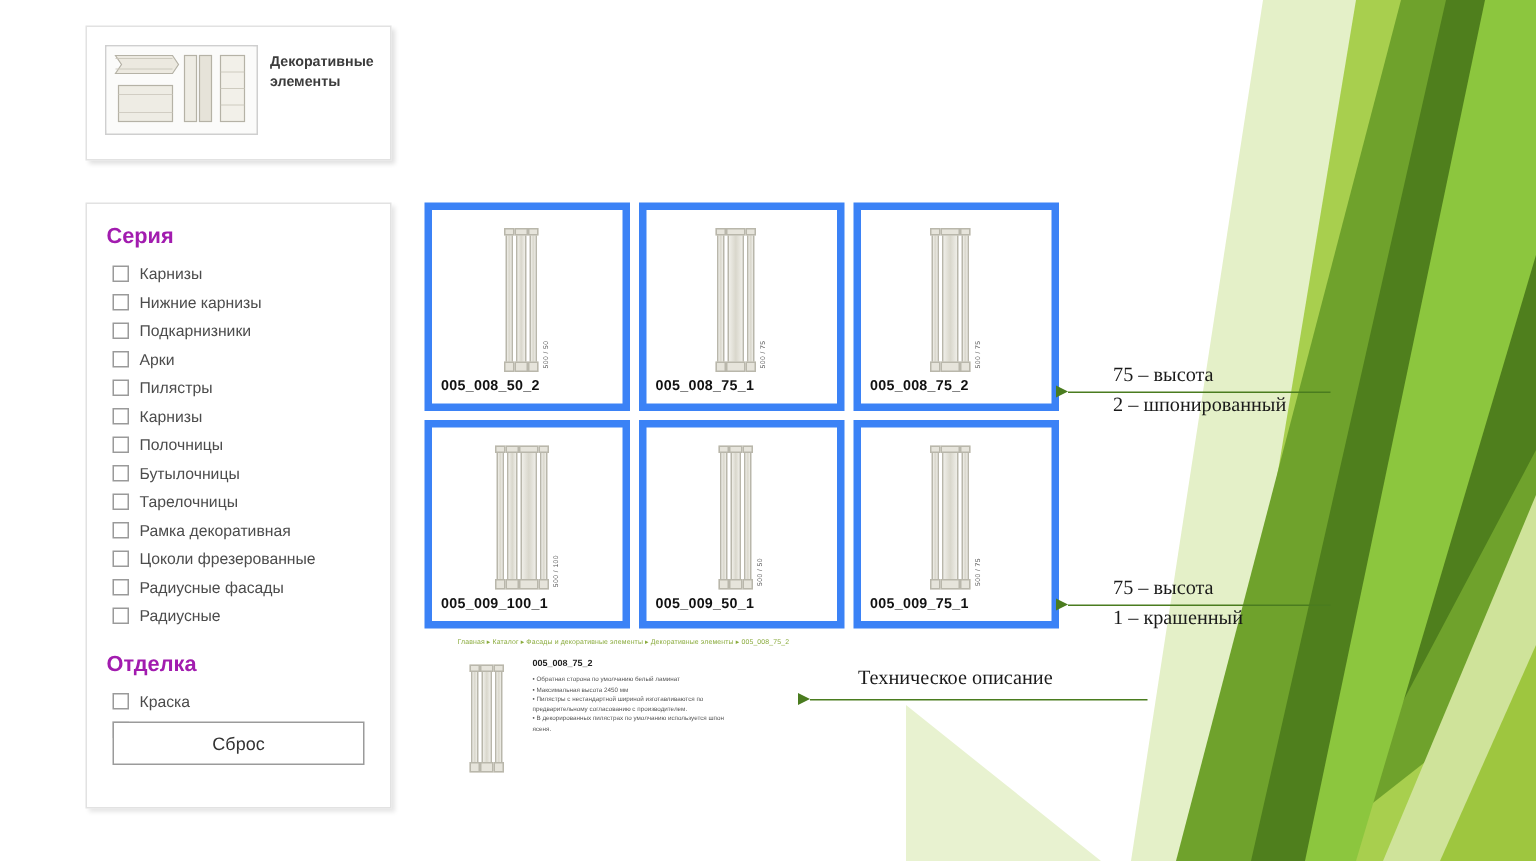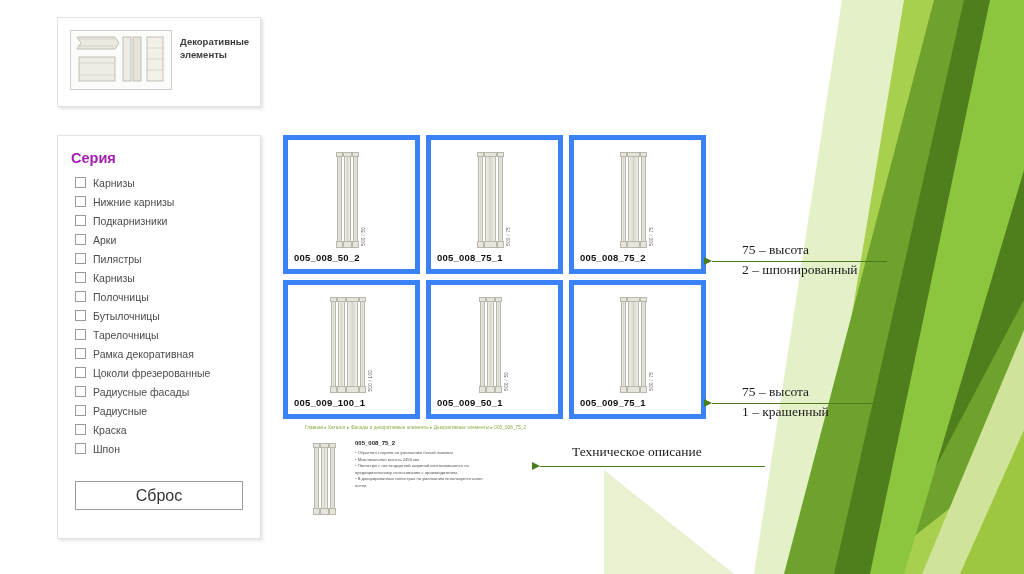--- a/index.html
+++ b/index.html
@@ -96,21 +96,21 @@
     color: #4c4c4c;
   }
   .reset-btn {
     position: absolute;
     left: 17px;
     bottom: 28px;
     width: 166px;
     height: 27px;
     border: 1px solid #9b9b9b;
     background: #ffffff;
-    font-size: 16px;
+    font-size: 12px;
     color: #333;
     display: flex;
     align-items: center;
     justify-content: center;
     cursor: pointer;
   }
 
   
   .grid {
     position: absolute;
@@ -351,20 +351,21 @@
   </div>
   <div class="filter-row">
     <span class="cbox"></span>
     <span class="filter-label">Радиусные фасады</span>
   </div>
   <div class="filter-row">
     <span class="cbox"></span>
     <span class="filter-label">Радиусные</span>
   </div>
 
+  <div class="filter-heading second">Отделка</div>
 
   <div class="filter-row">
     <span class="cbox"></span>
     <span class="filter-label">Краска</span>
   </div>
   <div class="filter-row">
     <span class="cbox"></span>
     <span class="filter-label">Шпон</span>
   </div>
 

